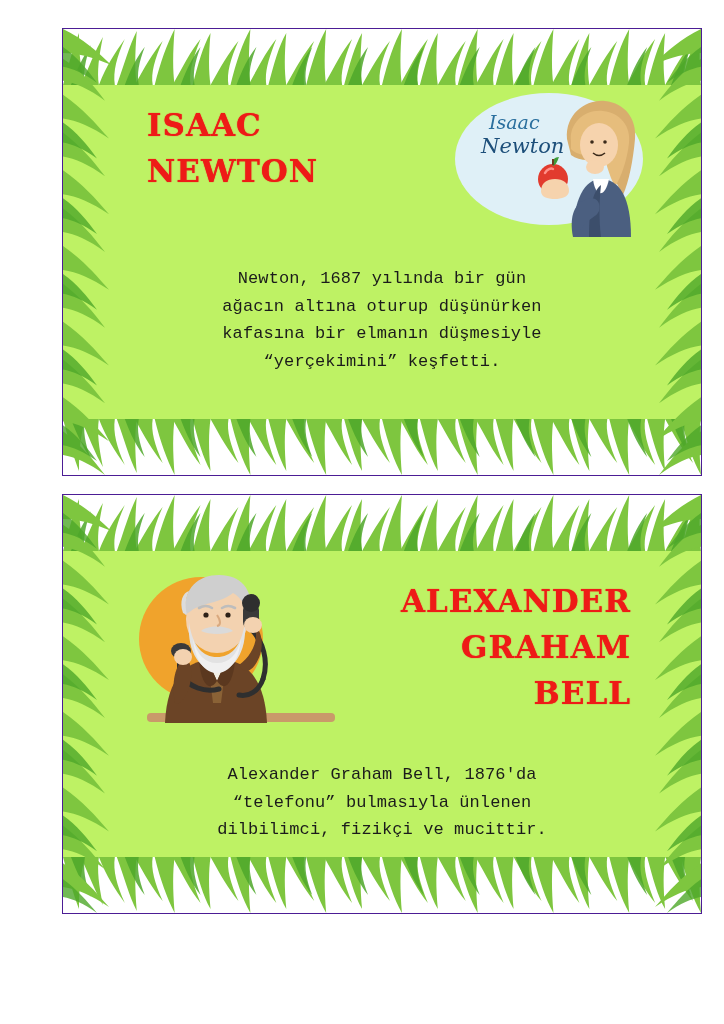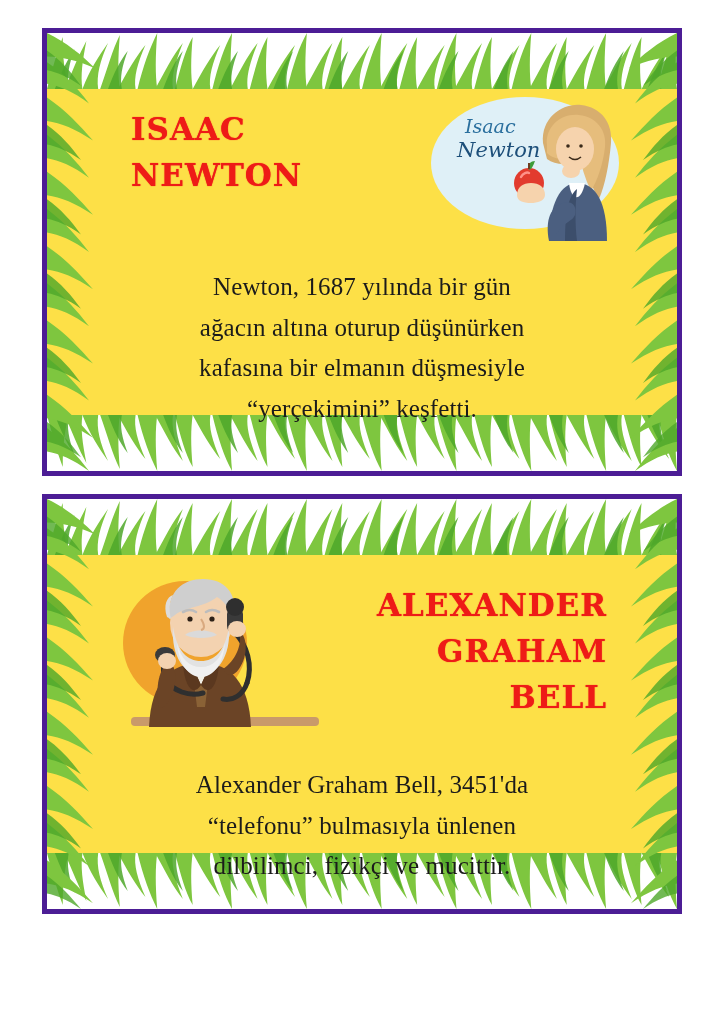--- a/index.html
+++ b/index.html
@@ -26,23 +26,24 @@
     flex-direction: column;
     justify-content: flex-start;
     gap: 18px;
   }
 
   
   .card {
     position: relative;
     width: 640px;
     box-sizing: border-box;
-    background: #fde047;
-    border: 5px solid #4c1d95;
+    background: #bef264;
+    border: 1px solid #4c1d95;
     overflow: hidden;
+    margin-left: 20px;
   }
   .card.card-1 { height: 448px; }
   .card.card-2 { height: 420px; }
 
   
   .grass {
     position: absolute;
     pointer-events: none;
     z-index: 2;
   }
@@ -89,22 +90,22 @@
     white-space: pre-line;
     text-shadow: 0 0 1px #ee1b17;
   }
   .title-red.c2 {
     margin: 18px 14px 0 0;
     text-align: right;
     font-size: 31px;
   }
 
   .body-text {
-    font-family: Liberation Serif, serif;
-    font-size: 25px;
+    font-family: Liberation Mono, monospace;
+    font-size: 17px;
     line-height: 1.62;
     color: #1b1b1b;
     text-align: center;
     white-space: pre-line;
     letter-spacing: 0.1px;
   }
   .c1-body { margin-top: 26px; }
   .c2-body { margin-top: 18px; }
 
   
@@ -578,19 +579,19 @@
             <ellipse cx="70" cy="104" rx="9" ry="8" fill="#f3d2b0"></ellipse>
           </svg>
         </div>
 
         <div class="c2-title-wrap">
           <div class="title-red c2">ALEXANDER
 GRAHAM BELL</div>
         </div>
       </div>
 
-      <div class="body-text c2-body">Alexander Graham Bell, 3451'da
+      <div class="body-text c2-body">Alexander Graham Bell, 1876'da
 “telefonu” bulmasıyla ünlenen
 dilbilimci, fizikçi ve mucittir.</div>
     </div>
   </div>
 
 </div>
 
 </body></html>

